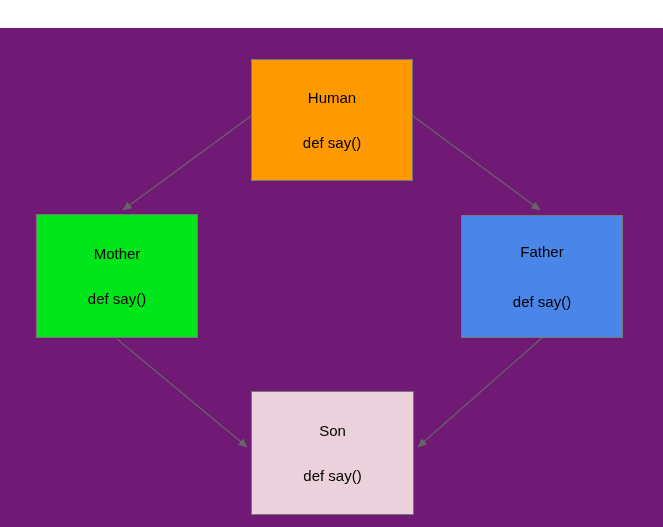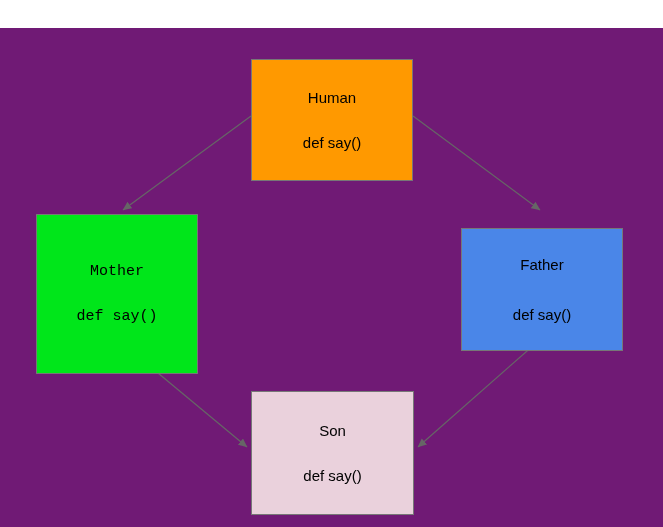--- a/index.html
+++ b/index.html
@@ -46,22 +46,22 @@
     text-align:center;
   }
   .node-label,
   .node-method{
     font-size:15px;
     line-height:18px;
     color:#000000;
     white-space:nowrap;
   }
   .node-human {left:251px; top:31px;  width:162px; height:122px;}
-  .node-mother{left:36px;  top:186px; width:162px; height:160px;font-family:Liberation Mono, monospace;}
-  .node-father{left:461px; top:200px; width:162px; height:123px;gap:32px;}
+  .node-mother{left:36px;  top:186px; width:162px; height:124px;}
+  .node-father{left:461px; top:187px; width:162px; height:123px;gap:32px;}
   .node-son   {left:251px; top:363px; width:163px; height:124px;text-align:center;}
 </style>
 </head>
 <body>
 
 <div class="canvas">
 
   <svg class="edges" viewBox="0 0 663 527" xmlns="http://www.w3.org/2000/svg">
     <defs>
       <marker id="ah" markerUnits="userSpaceOnUse" markerWidth="10" markerHeight="9" refX="8.5" refY="4" orient="auto">

